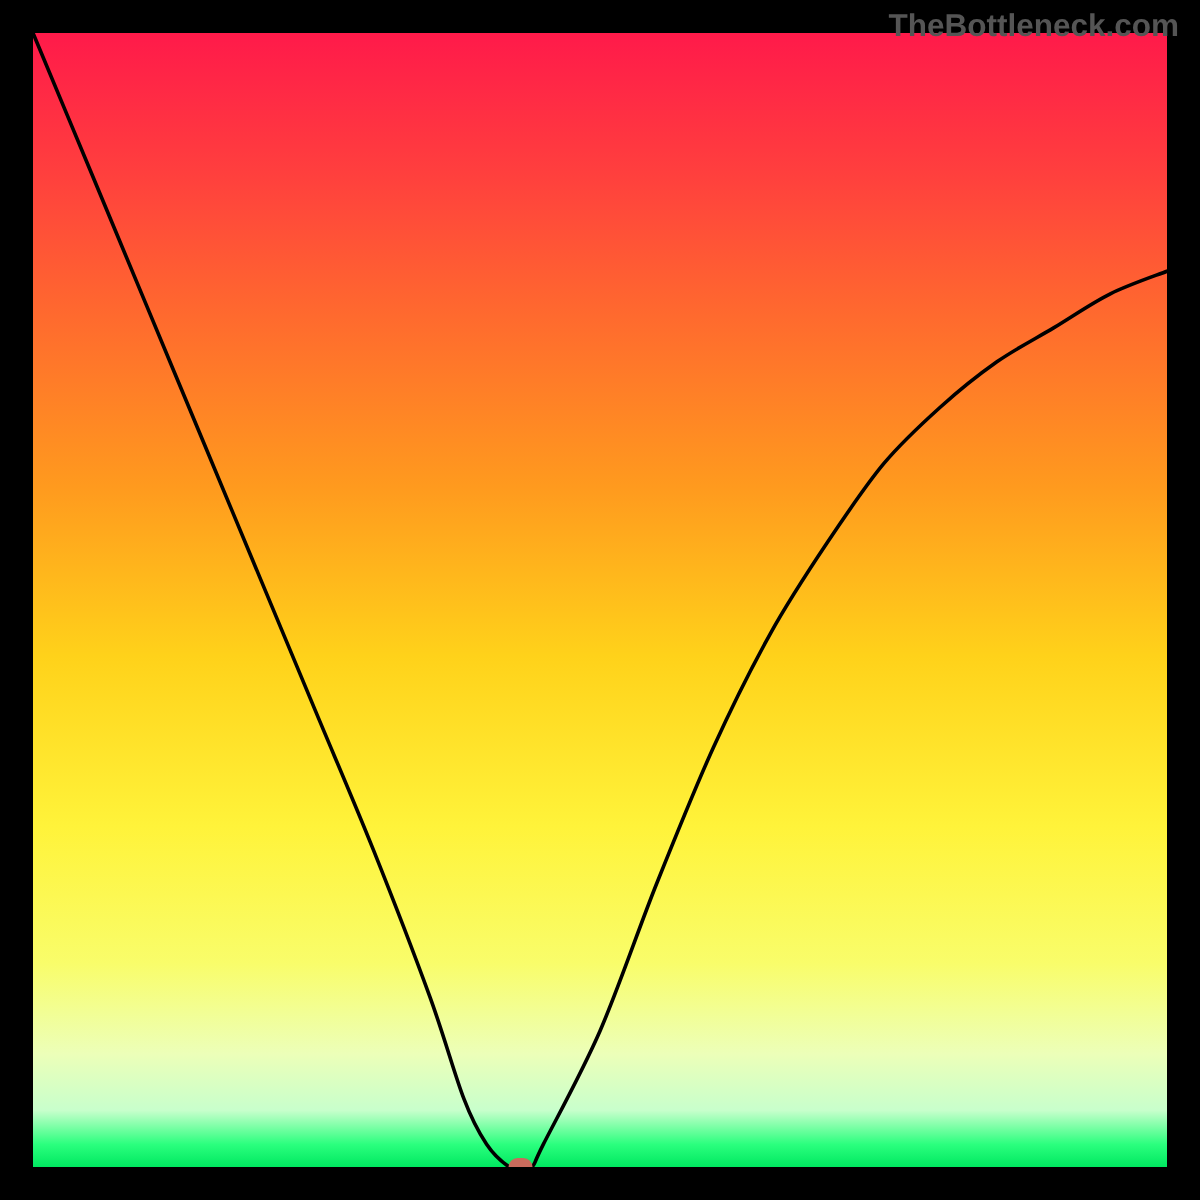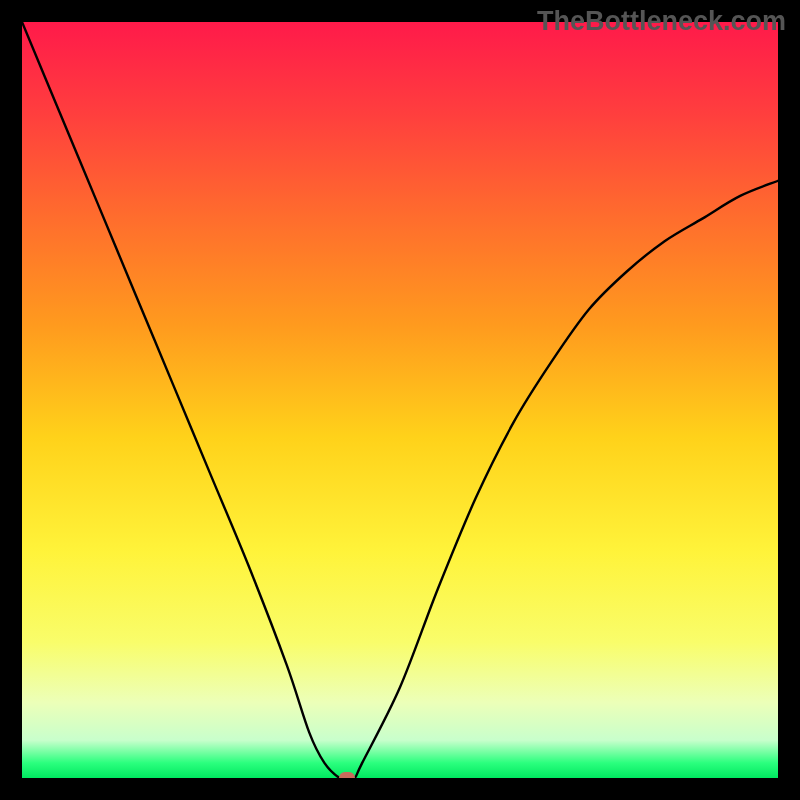--- a/index.html
+++ b/index.html
@@ -9,21 +9,21 @@
     height: 800px;
     background: #000;
     position: relative;
     font-family: Arial, sans-serif;
   }
   .watermark {
     position: absolute;
     top: 6px;
     right: 14px;
     color: #555;
-    font-size: 27px;
+    font-size: 21px;
     font-weight: bold;
     z-index: 10;
   }
   .plot-area {
     position: absolute;
     left: 22px;
     top: 22px;
     width: 756px;
     height: 756px;
     overflow: hidden;

